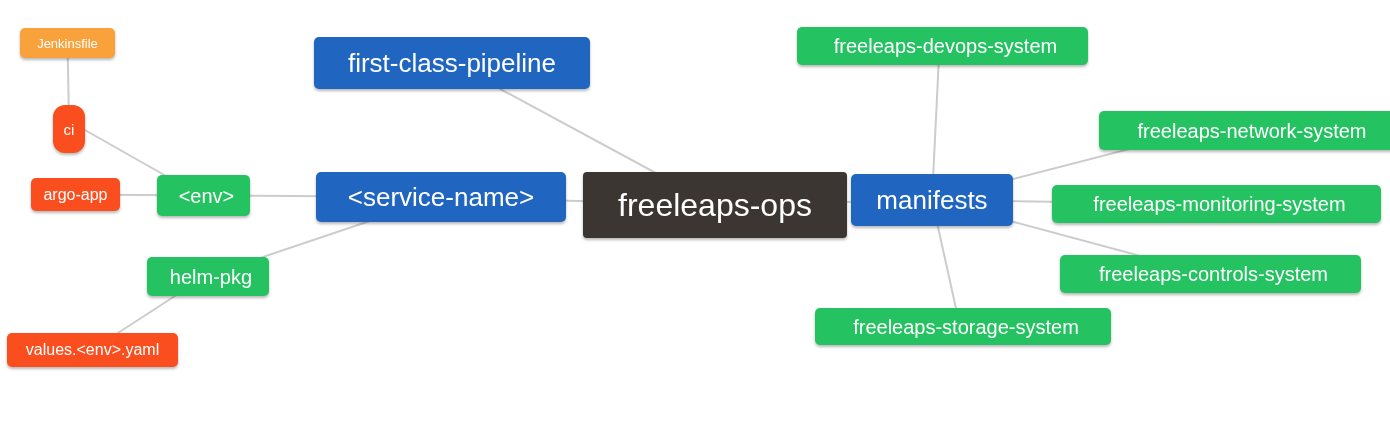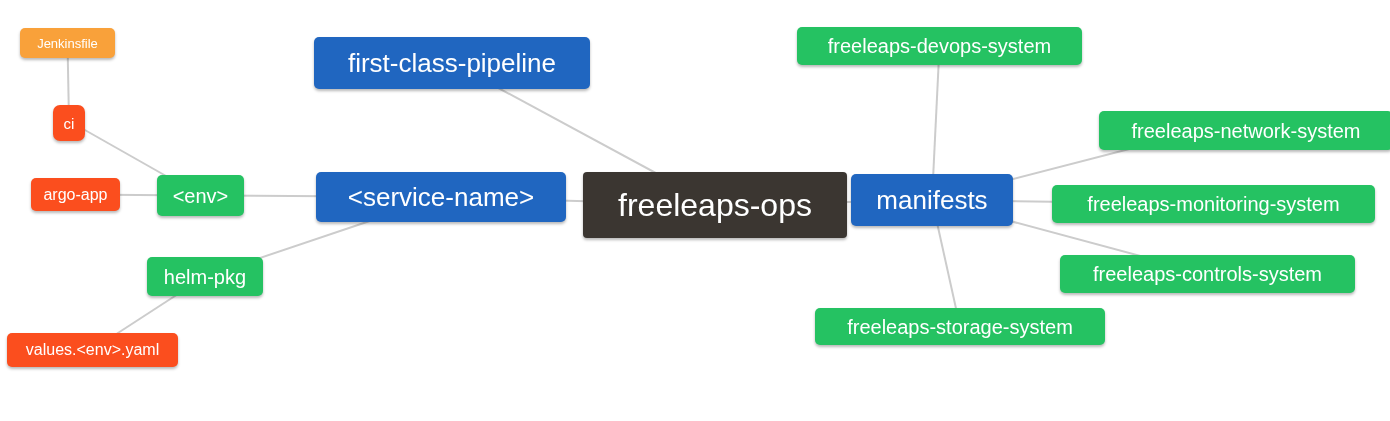--- a/index.html
+++ b/index.html
@@ -35,26 +35,26 @@
     justify-content: center;
     color: var(--text, #ffffff);
     border-radius: 5px;
     box-shadow: 0 2px 3px rgba(0,0,0,0.28);
     white-space: nowrap;
     cursor: default;
     line-height: 1;
   }
   .c-orange { background: var(--orange, #F9A13A); }
   .c-red    { background: var(--red,    #FB4E1E); }
-  .c-green  { background: var(--green,  #25C262); }
+  .c-green  { background: var(--green,  #25C262); padding-left: 6px; }
   .c-blue   { background: var(--blue,   #2066C0); }
   .c-dark   { background: var(--dark,   #3B3631); border-radius: 4px; }
 
   .n-jenkinsfile { left: 20px;   top: 28px;  width: 95px;  height: 30px; font-size: 13px; text-align: right; }
-  .n-ci          { left: 53px;   top: 105px; width: 32px;  height: 36px; font-size: 15px; border-radius: 7px; }
+  .n-ci          { left: 53px;   top: 105px; width: 32px;  height: 48px; font-size: 15px; border-radius: 12px; }
   .n-argo        { left: 31px;   top: 178px; width: 89px;  height: 33px; font-size: 16px; }
   .n-env         { left: 157px;  top: 175px; width: 87px;  height: 41px; font-size: 20px; }
   .n-helm        { left: 147px;  top: 257px; width: 116px; height: 39px; font-size: 20px; }
   .n-values      { left: 7px;    top: 333px; width: 171px; height: 34px; font-size: 16px; }
   .n-fcp         { left: 314px;  top: 37px;  width: 276px; height: 52px; font-size: 26px; }
   .n-service     { left: 316px;  top: 172px; width: 250px; height: 50px; font-size: 26px; align-items: center; }
   .n-ops         { left: 583px;  top: 172px; width: 264px; height: 66px; font-size: 32px; }
   .n-manifests   { left: 851px;  top: 174px; width: 162px; height: 52px; font-size: 26px; }
   .n-devops      { left: 797px;  top: 27px;  width: 285px; height: 38px; font-size: 20px; }
   .n-network     { left: 1054px; top: 111px; width: 294px; height: 39px; font-size: 20px; margin-left: 45px; }

